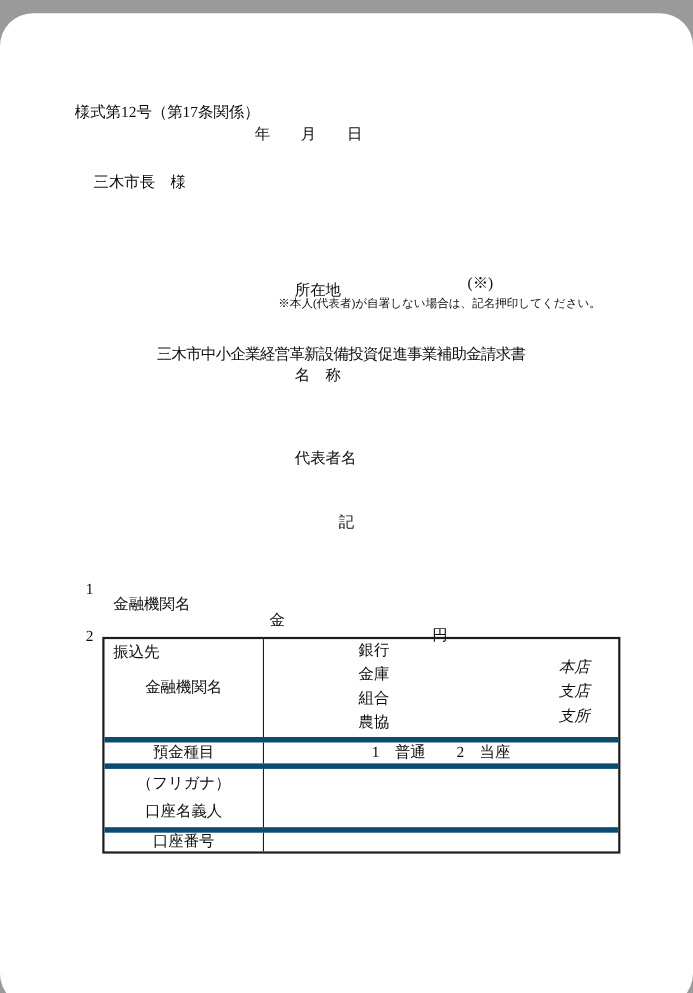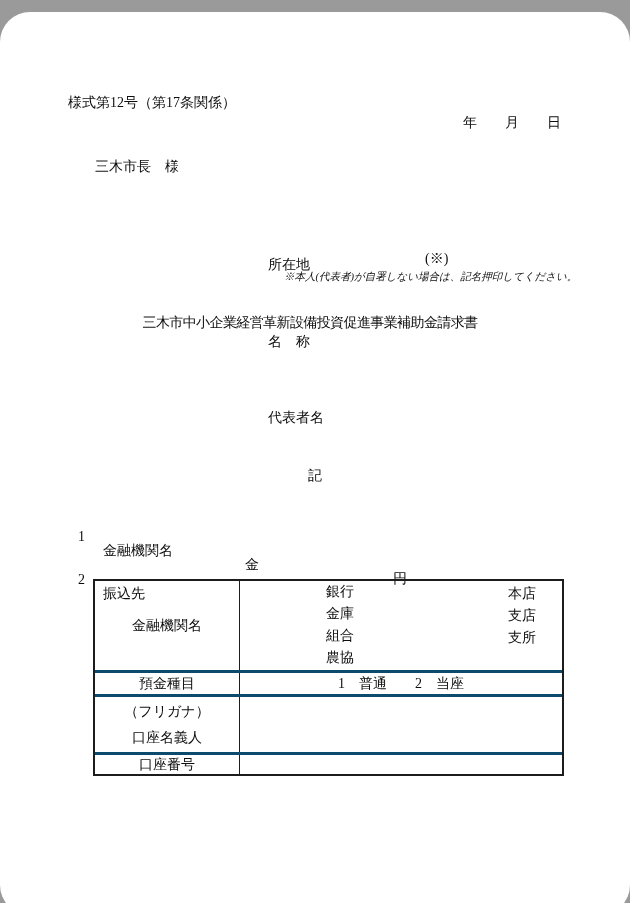--- a/index.html
+++ b/index.html
@@ -11,55 +11,55 @@
     background:#ffffff;
     color:#0d0d0d;
     font-family:"Liberation Serif","DejaVu Serif",serif;
     font-size:14px;
     line-height:1;
     overflow:hidden;
     border-radius:30px;
   }
   .abs { position:absolute; white-space:pre; }
   .form-number { left:68px; top:84px; }
-  .date-line { left:0; top:104px; width:561px; text-align:right; }
-  .addressee { left:95px; top:148px; }
+  .date-line { left:0; top:104px; width:561px; text-align:center; }
+  .addressee { left:85px; top:148px; }
   .address-block { left:268px; top:189px; line-height:25.5px; }
   .rep-mark { left:425px; top:240px; }
-  .sign-note { left:284px; top:260px; font-size:10.5px;font-style:italic; }
+  .sign-note { left:253px; top:260px; font-size:10.5px; }
   .doc-title { left:0; top:304px; width:620px; text-align:center; letter-spacing:-0.6px; }
   .body-par { left:68px; top:348px; width:500px; line-height:25px; }
   .record-mark { left:0; top:457px; width:630px; text-align:center; }
   .item-line { left:0; top:0; width:630px; height:16px; }
   .item-1 { top:504px; }
   .item-2 { top:547px; }
   .item-num { position:absolute; left:78px; }
   .item-label { position:absolute; left:103px; }
   .amount-prefix { position:absolute; left:245px; }
   .amount-suffix { position:absolute; left:393px; }
   .transfer-table {
     position:absolute; left:93px; top:567px;
     width:471px; height:197px;
     border:2px solid #1c1c1c;
   }
   .trow { display:grid; grid-template-columns:145px 1fr; }
-  .trow + .trow { border-top:3px solid #0c4a6e; }
+  .trow + .trow { border-top:5px solid #0c4a6e; }
   .row-bank { height:89px; }
   .row-deposit { height:24px; }
   .row-account { height:22px; }
   .row-holder { height:58px; }
   .th {
     border-right:1px solid #1c1c1c;
     display:flex; flex-direction:column;
     align-items:center; justify-content:center;
   }
   .row-holder .th { line-height:26px; }
   .td { position:relative; }
   .bank-list { position:absolute; left:86px; top:0; line-height:22px; }
-  .branch-list { position:absolute; left:268px; top:2px; line-height:22px; }
+  .branch-list { position:absolute; left:268px; top:16px; line-height:22px;font-style:italic; }
   .deposit-options { display:flex; align-items:center; justify-content:center; height:100%; white-space:pre; }
 </style>
 </head>
 <body>
 
 <div class="page">
 
   <div class="abs form-number">様式第12号（第17条関係）</div>
 
   <div class="abs date-line">年　　月　　日</div>

